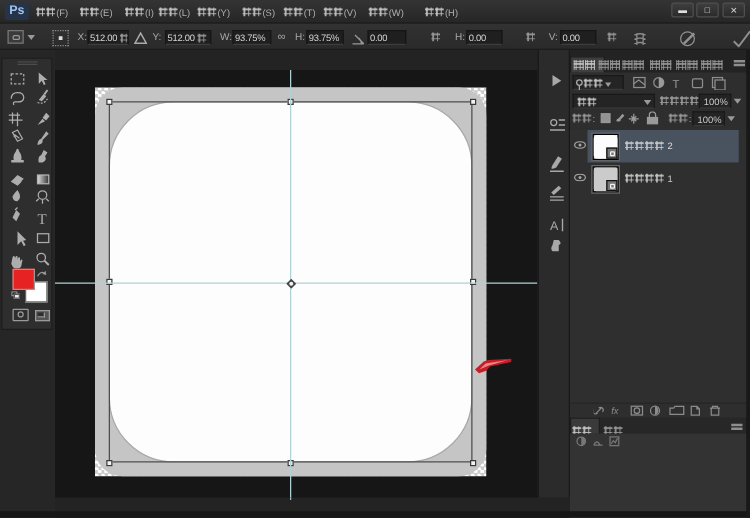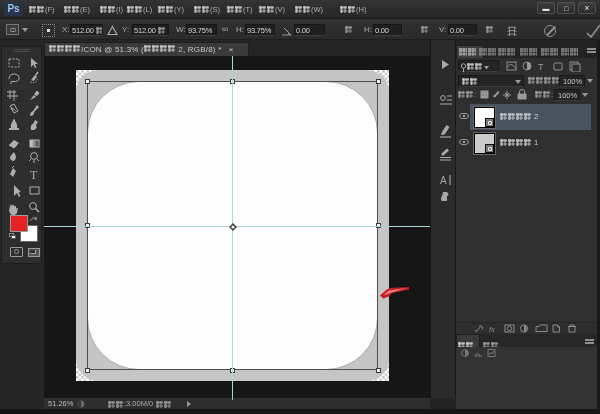--- a/index.html
+++ b/index.html
@@ -108,23 +108,20 @@
  <svg class="ab" style="left:506px;top:25px" width="13" height="12">
       <path d="M1.5 3 Q6 1 10.5 3 M1.5 6.5 Q6 4.5 10.5 6.5 M1.5 10 Q6 8 10.5 10 M3.5 1.5 L3.5 11 M8.5 1.5 L8.5 11" fill="none" stroke="#8e8e8e" stroke-width="1"></path>
     </svg>
  <div class="ab" style="left:544px;top:25px;width:12px;height:12px;border:1.5px solid #909090;border-radius:50%">
   <div class="ab" style="left:-0.5px;top:3.5px;width:12px;height:1.5px;background:#909090;transform:rotate(-45deg)"></div>
  </div>
  <svg class="ab" style="left:585px;top:24px" width="15" height="14">
       <path d="M2 9 L6 13 L15 1" fill="none" stroke="#8f8f8f" stroke-width="1.6"></path>
     </svg>
 
- <div id="tabbar" class="ab">
-      <div id="doctab" class="ab"><i class="k s7"></i><i class="k s7"></i><i class="k s7"></i><i class="k s7"></i>ICON @ 51.3% (<i class="k s7"></i><i class="k s7"></i><i class="k s7"></i><i class="k s7"></i> 2, RGB/8) * &nbsp;&nbsp;×</div>
-    </div>
 
  <div id="toolbar" class="ab"></div>
  <div class="ab" style="left:1px;top:46px;width:41px;height:218px;background:#2e2e2e;border:1px solid #1c1c1c">
   <div class="ab" style="left:12px;top:2px;width:16px;height:1px;background:#4b4b4b;box-shadow:0 2px 0 #4b4b4b"></div>
   <svg class="ab" style="left:0;top:8px" width="41" height="210" fill="none" stroke="#adadad" stroke-width="1">
 
    <rect x="7" y="4" width="10" height="8" stroke-dasharray="2 1.4"></rect>
    <path d="M29 3 L29 12 L31.5 9.5 L33 13 L34.5 12.4 L33 9 L36 9 Z" fill="#adadad" stroke="none"></path>
 
    <path d="M7 24 Q7 19 12 19 Q17 19 17 23 Q17 27 11 26.5 Q8 26 9 29"></path>
@@ -325,27 +322,16 @@
   <div class="ab" style="left:0;top:307px;width:144px;height:103px;background:#333"></div>
   <svg class="ab" style="left:4px;top:308px" width="60" height="11" fill="none" stroke="#777" stroke-width="1">
    <circle cx="5" cy="5" r="3.4"></circle>
         <path d="M5 1.6 A3.4 3.4 0 0 1 5 8.4 Z" fill="#777" stroke="none"></path>
    <path d="M15 8 q2.5 -5 5 0 M15 8 l7 0"></path>
    <rect x="28" y="1.5" width="7" height="7"></rect>
         <path d="M29 7 l1.6 -2.5 l1.6 1.6 l1.8 -3.4"></path>
   </svg>
  </div>
 
- <div id="statusbar" class="ab">
-   <span style="position:absolute;left:4px;top:0">51.26%</span>
-   <svg class="ab" style="left:33px;top:2px" width="8" height="8">
-        <circle cx="4" cy="4" r="3.5" fill="#666"></circle>
-        <path d="M4 .5 A3.5 3.5 0 0 0 4 7.5 Z" fill="#3a3a3a"></path>
-      </svg>
-   <span style="position:absolute;left:64px;top:1.5px"><i class="k s7 d"></i><i class="k s7 d"></i></span>
-   <span style="position:absolute;left:80px;top:0;color:#a8a8a8">:3.00M/0</span>
-   <span style="position:absolute;left:112px;top:1.5px"><i class="k s7 d"></i><i class="k s7 d"></i></span>
-   <div class="ab" style="left:143px;top:3px;width:0;height:0;border-top:3px solid transparent;border-bottom:3px solid transparent;border-left:4px solid #999"></div>
- </div>
  <div id="botstrip" class="ab"></div>
  <div class="ab" style="left:232px;top:398px;width:1px;height:2px;background:#9fc0c5"></div>
 <div class="ab" style="left:597px;top:40px;width:3px;height:374px;background:#191919"></div>
 </div>
 
 </body></html>

